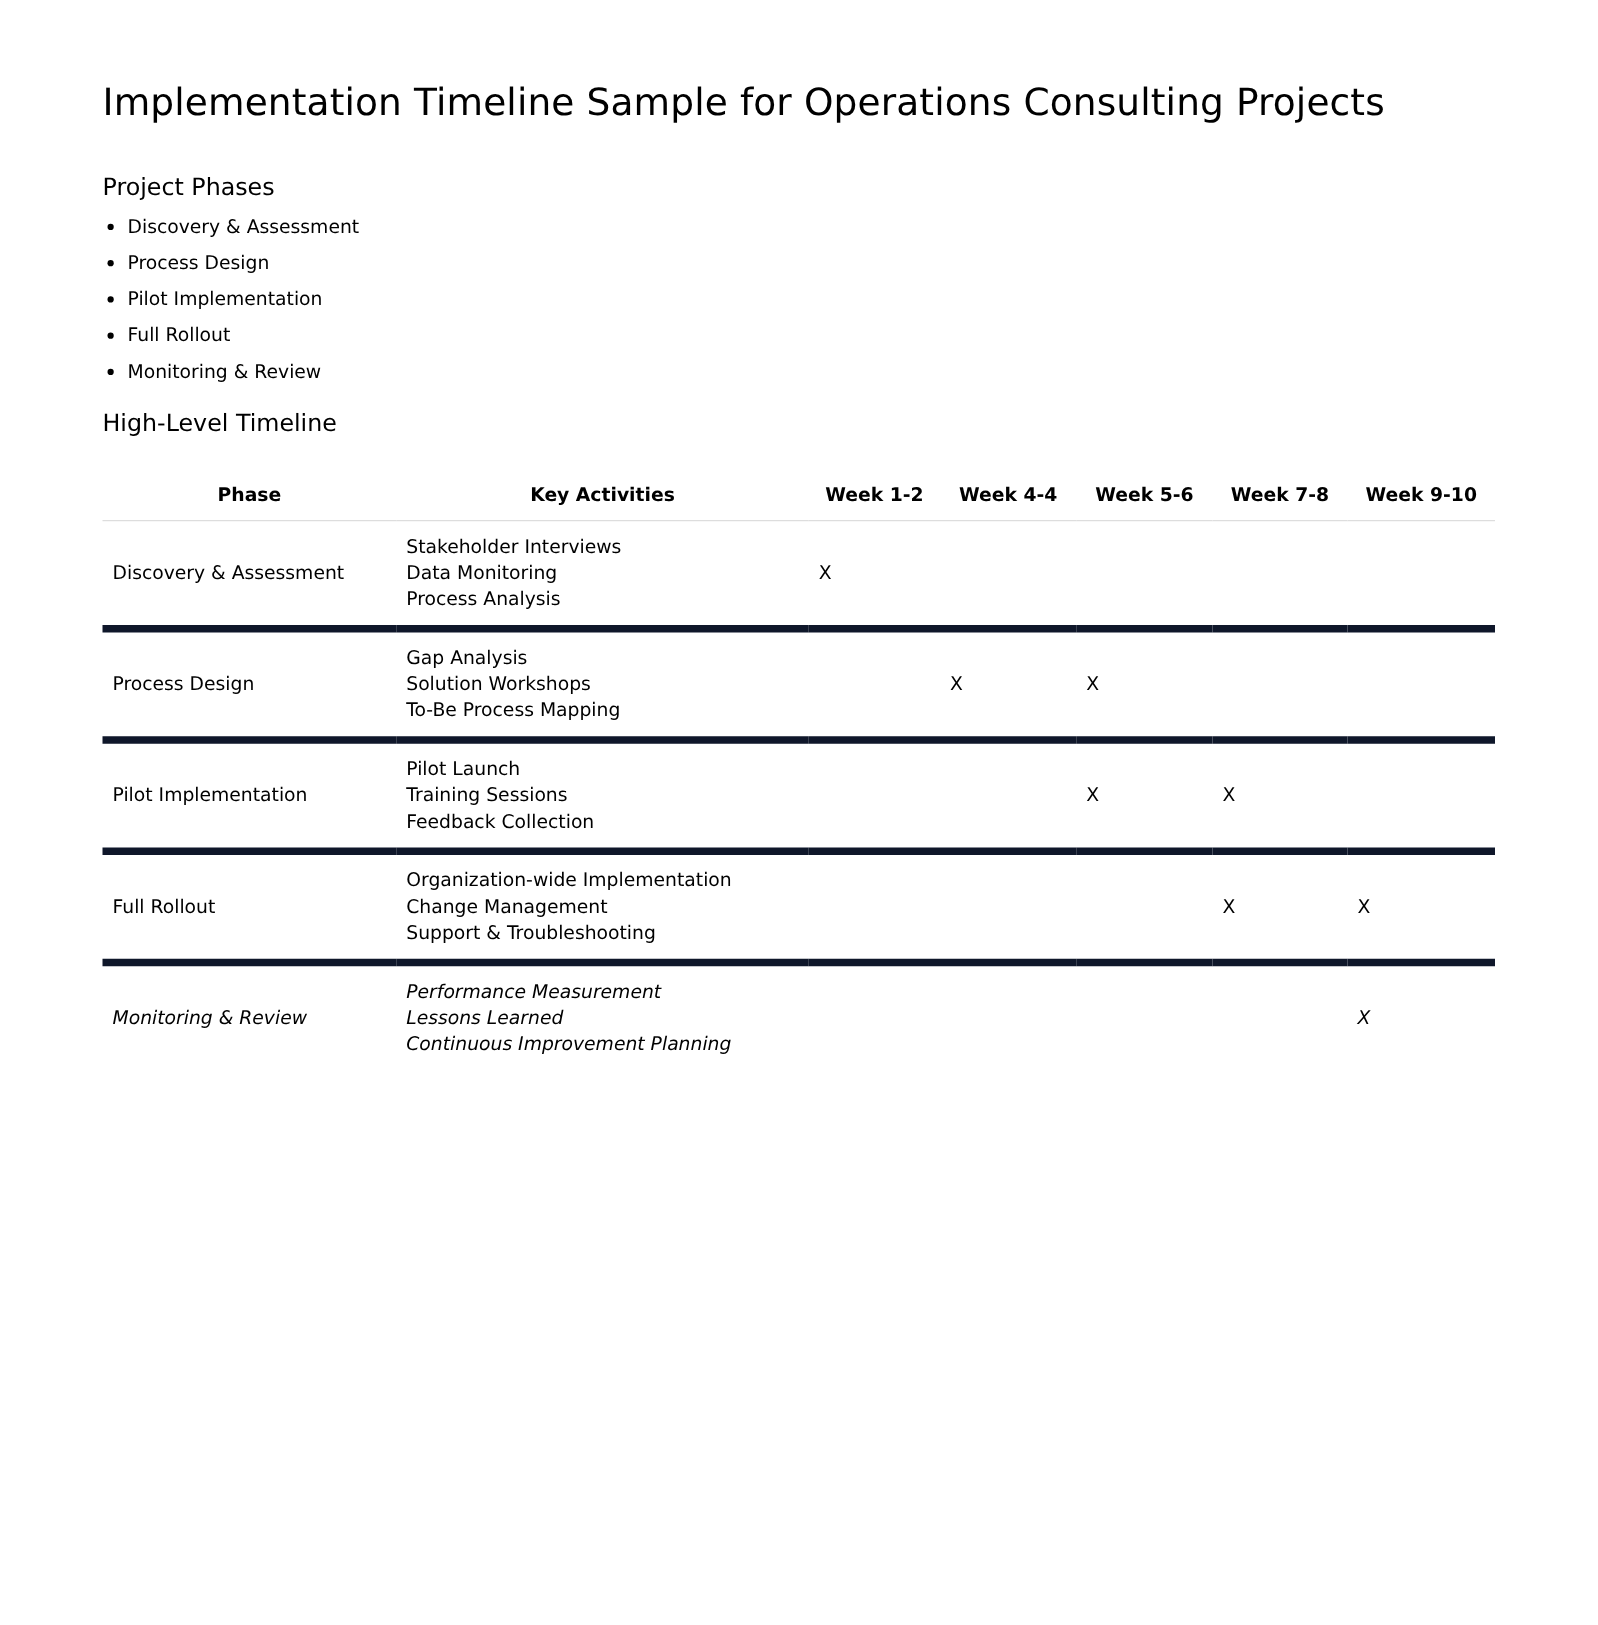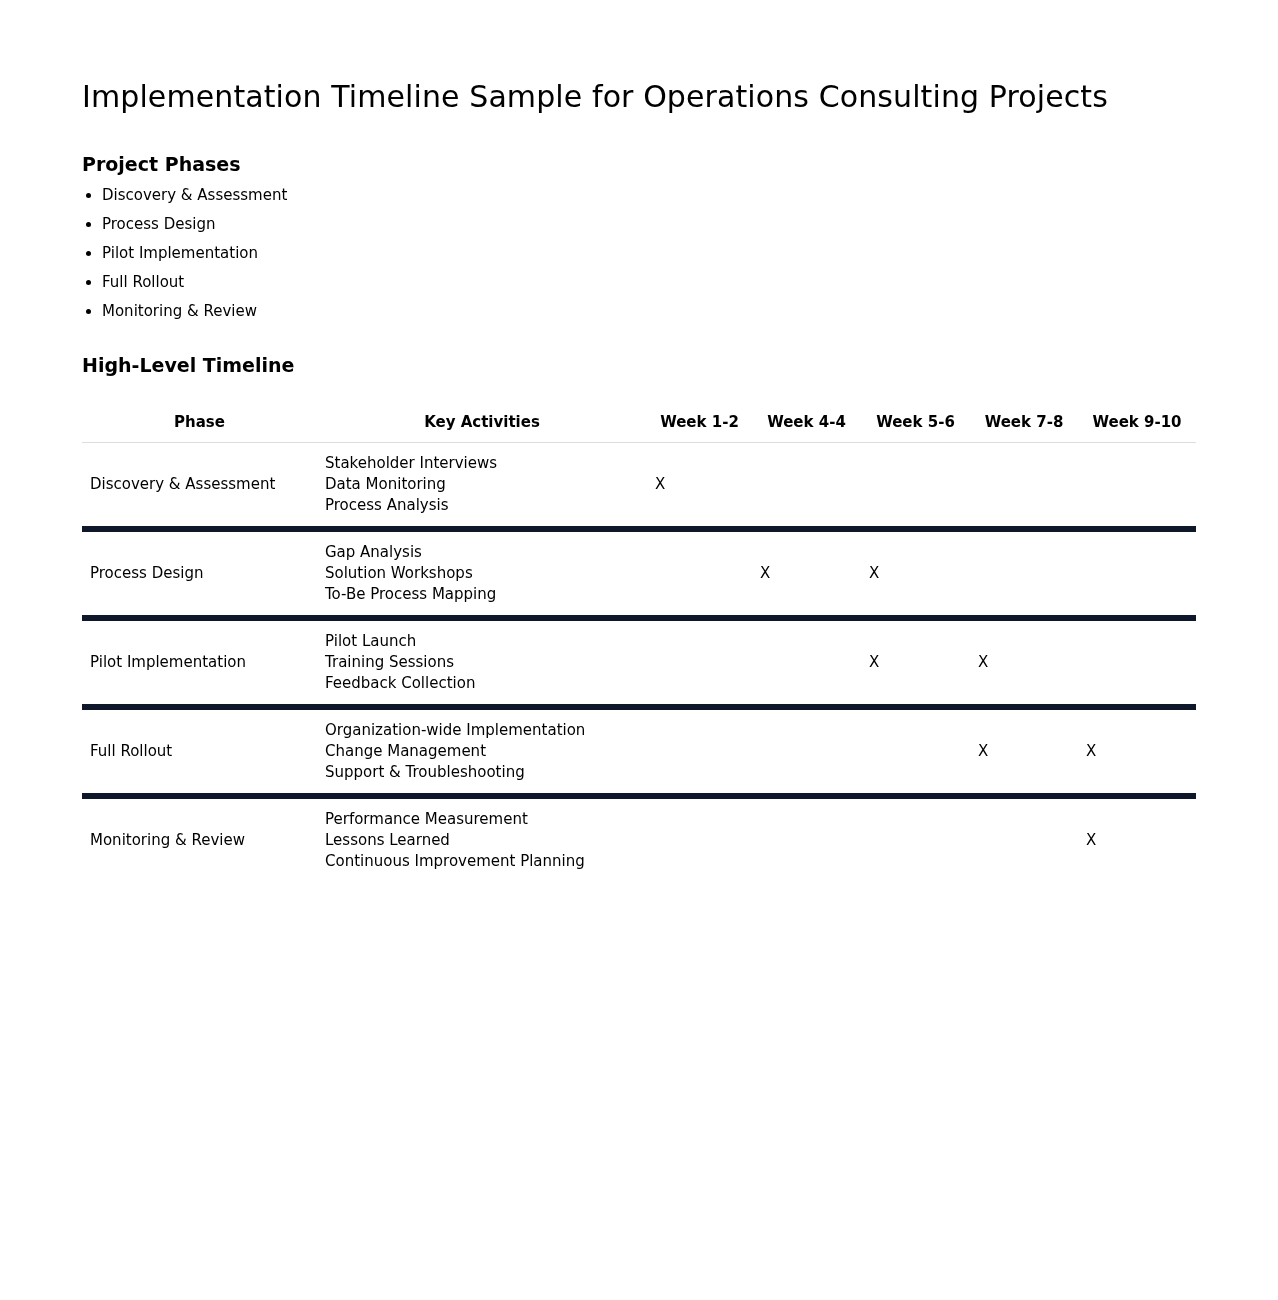--- a/index.html
+++ b/index.html
@@ -3,59 +3,59 @@
   <meta charset="utf-8">
   <style>
     html, body { margin: 0; padding: 0; background: #ffffff; }
     body {
       font-family: "DejaVu Sans", "Liberation Sans", sans-serif;
       color: #000;
       width: 1278px;
       height: 1300px;
       position: relative;
     }
-    .page { position: absolute; left: 82px; top: 76px; width: 1114px; }
+    .page { position: absolute; left: 82px; top: 62px; width: 1114px; }
     h1 {
       font-weight: normal;
       font-size: 30px;
       margin: 0;
       line-height: 42px;
       letter-spacing: 0.1px;
     }
     h2 {
-      font-weight: bold;
+      font-weight: normal;
       font-size: 19px;
       margin: 0;
       line-height: 26px;
     }
     .h2-phases { margin-top: 33px; }
     ul.phases { margin: 8px 0 0 0; padding: 0 0 0 20px; list-style: disc; font-size: 15px; }
     ul.phases li { line-height: 21px; margin-bottom: 8px; }
-    .h2-timeline { margin-top: 30px; }
+    .h2-timeline { margin-top: 18px; }
     table {
       margin-top: 24px;
       border-collapse: collapse;
       width: 1114px;
       font-size: 15px;
     }
     th {
       text-align: center;
       font-weight: bold;
       height: 40px;
       padding: 0 8px;
       border-bottom: 1px solid #dddddd;
       vertical-align: middle;
     }
     td {
       padding: 10px 8px;
       border-bottom: 6px solid #0f172a;
       vertical-align: middle;
       line-height: 21px;
     }
-    tr:last-child td { border-bottom: none; }
+    tr:last-child td { border-bottom: none; font-style: italic; }
     .col-phase { width: 219px; }
     .col-acts { width: 314px; }
     .col-w1 { width: 89px; }
     .col-w2 { width: 93px; }
     .col-w3 { width: 93px; }
     .col-w4 { width: 92px; }
     .activity { display: block; }
   </style>
 </head>
 <body>

